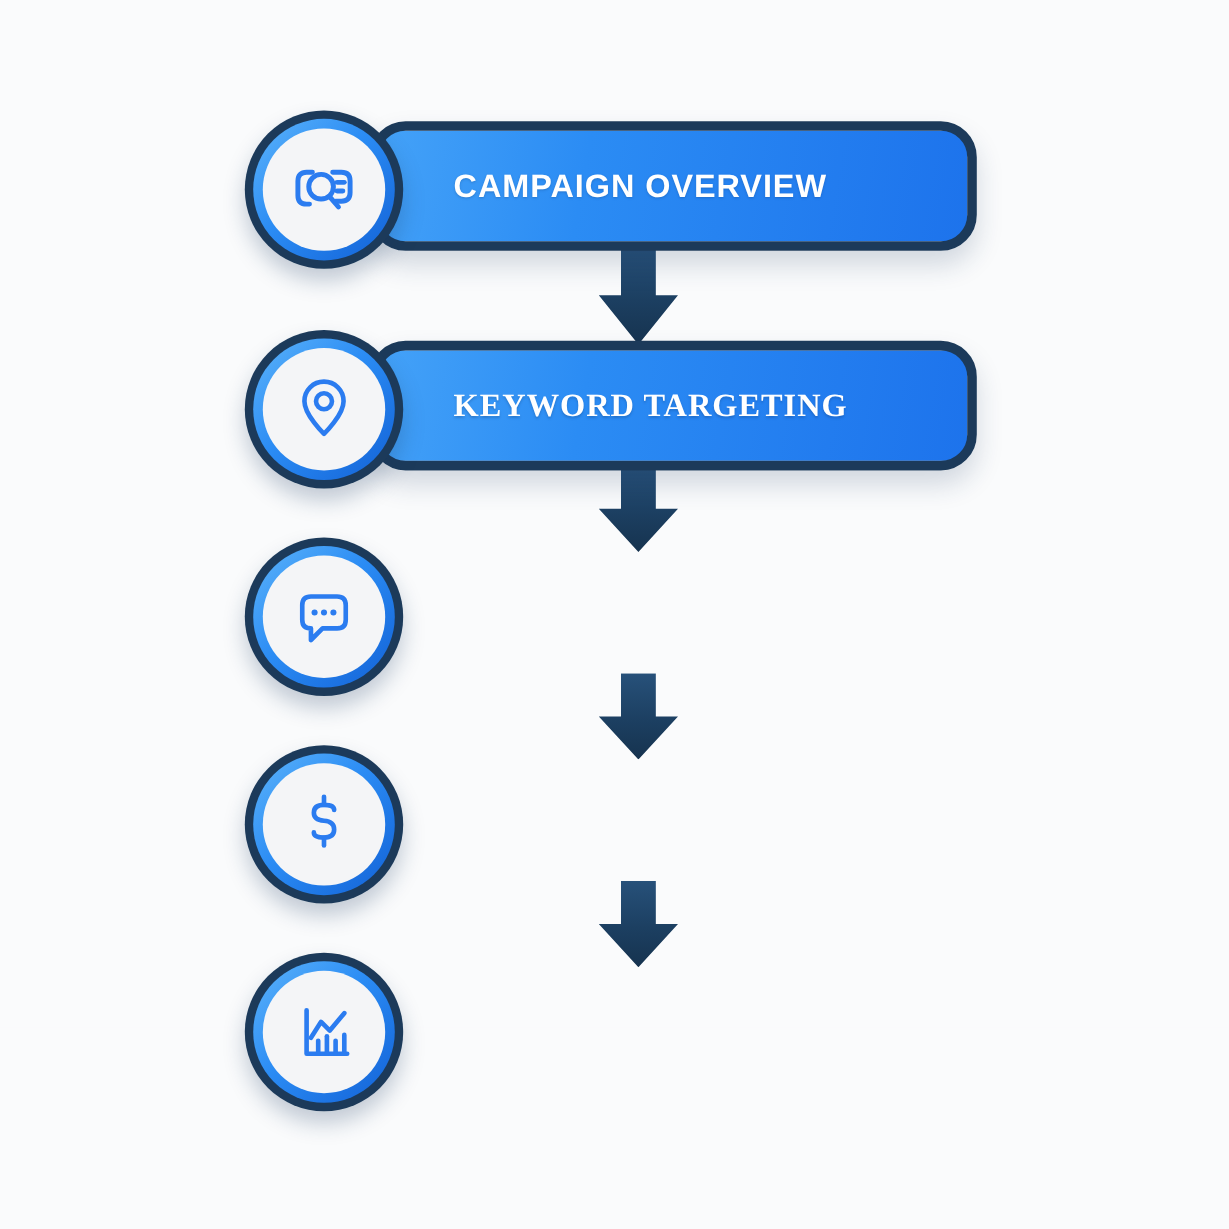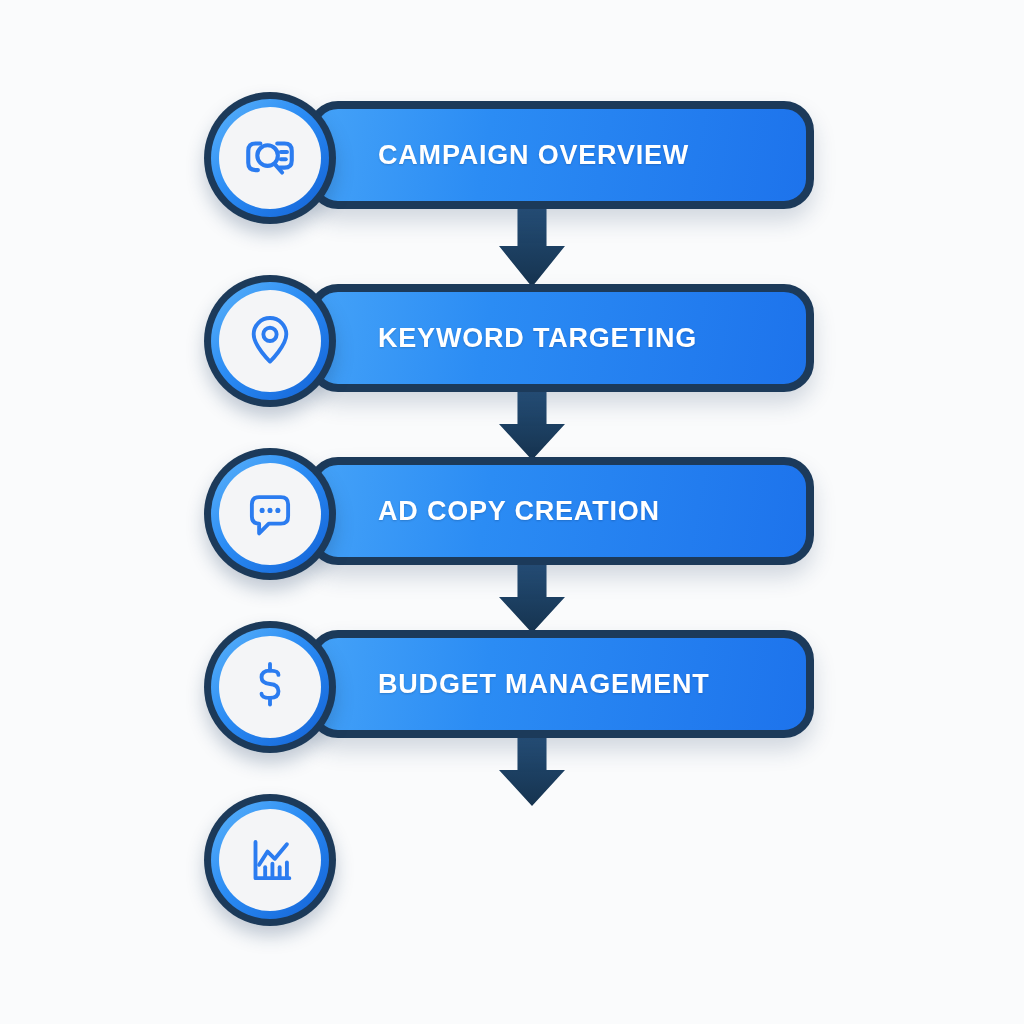--- a/index.html
+++ b/index.html
@@ -78,21 +78,21 @@
     position: absolute;
     left: 499px;
     width: 66px;
     background: linear-gradient(180deg, #27517a 0%, #1c3f61 55%, #16334f 100%);
     clip-path: polygon(28% 0, 72% 0, 72% 50%, 100% 50%, 50% 100%, 0 50%, 28% 50%);
     z-index: 2;
   }
 
   
   .step-bar.s0 { top: 101px; }  .badge.s0 { top: 92px; }
-  .step-bar.s1 { top: 284px; }  .badge.s1 { top: 275px; }
+  .step-bar.s1 { top: 284px; font-family: Liberation Serif, serif; }  .badge.s1 { top: 275px; }
   .step-bar.s2 { top: 457px; }  .badge.s2 { top: 448px; }
   .step-bar.s3 { top: 630px; }  .badge.s3 { top: 621px; }
   .step-bar.s4 { top: 803px; }  .badge.s4 { top: 794px; }
   .arrow.a0 { top: 205px; height: 82px; }
   .arrow.a1 { top: 388px; height: 72px; }
   .arrow.a2 { top: 561px; height: 72px; }
   .arrow.a3 { top: 734px; height: 72px; }
 </style>
 </head>
 <body>
@@ -129,39 +129,33 @@
     <div class="badge-ring">
       <div class="badge-inner">
         <svg width="58" height="58" viewBox="0 0 48 48" fill="none" stroke="#2b7cf0" stroke-width="3.2" stroke-linecap="round" stroke-linejoin="round">
           <path d="M24 5 C16.5 5 10.5 11 10.5 18.5 C10.5 28 24 41 24 41 C24 41 37.5 28 37.5 18.5 C37.5 11 31.5 5 24 5 Z"></path>
           <circle cx="24" cy="18.5" r="5.5"></circle>
         </svg>
       </div>
     </div>
   </div>
 
-  <div class="step-bar s2">
-    <span class="step-label">AD COPY CREATION</span>
-  </div>
   <div class="badge s2">
     <div class="badge-ring">
       <div class="badge-inner">
         <svg width="58" height="58" viewBox="0 0 48 48" fill="none" stroke="#2b7cf0" stroke-width="3.2" stroke-linecap="round" stroke-linejoin="round">
           <path d="M15 10 H33 Q39 10 39 16 V26 Q39 32 33 32 H23 L15 40 V32 Q9 32 9 26 V16 Q9 10 15 10 Z"></path>
           <circle cx="17.5" cy="21" r="2.1" fill="#2b7cf0" stroke="none"></circle>
           <circle cx="24" cy="21" r="2.1" fill="#2b7cf0" stroke="none"></circle>
           <circle cx="30.5" cy="21" r="2.1" fill="#2b7cf0" stroke="none"></circle>
         </svg>
       </div>
     </div>
   </div>
 
-  <div class="step-bar s3">
-    <span class="step-label">BUDGET MANAGEMENT</span>
-  </div>
   <div class="badge s3">
     <div class="badge-ring">
       <div class="badge-inner">
         <svg width="58" height="58" viewBox="0 0 48 48" fill="none" stroke="#2b7cf0" stroke-width="3.2" stroke-linecap="round" stroke-linejoin="round">
           <path d="M31 14 Q31 10.5 24 10.5 Q17 10.5 17 16 Q17 21 24 21.5 Q31 22 31 27.5 Q31 33 24 33 Q17 33 17 29.5"></path>
           <path d="M24 5 V10.5"></path>
           <path d="M24 33 V38.5"></path>
         </svg>
       </div>
     </div>

